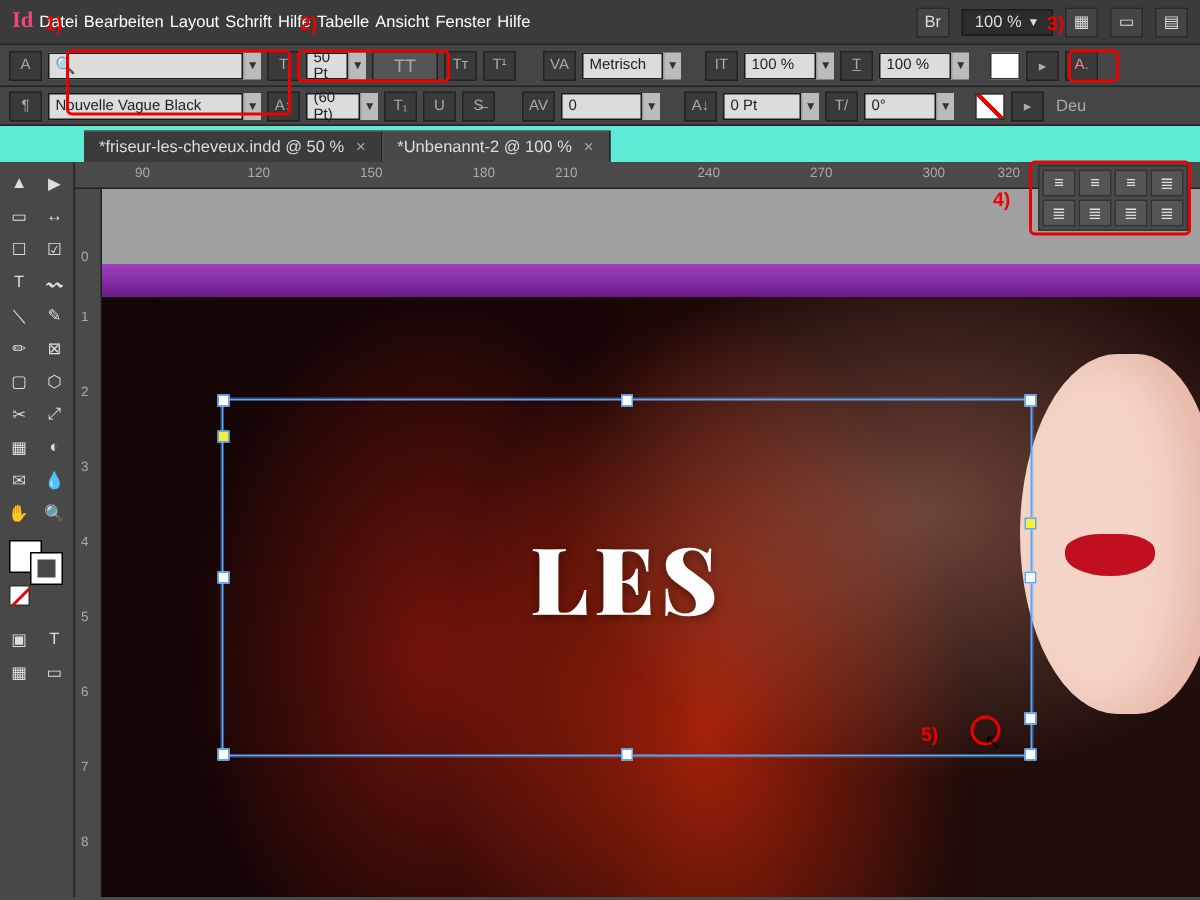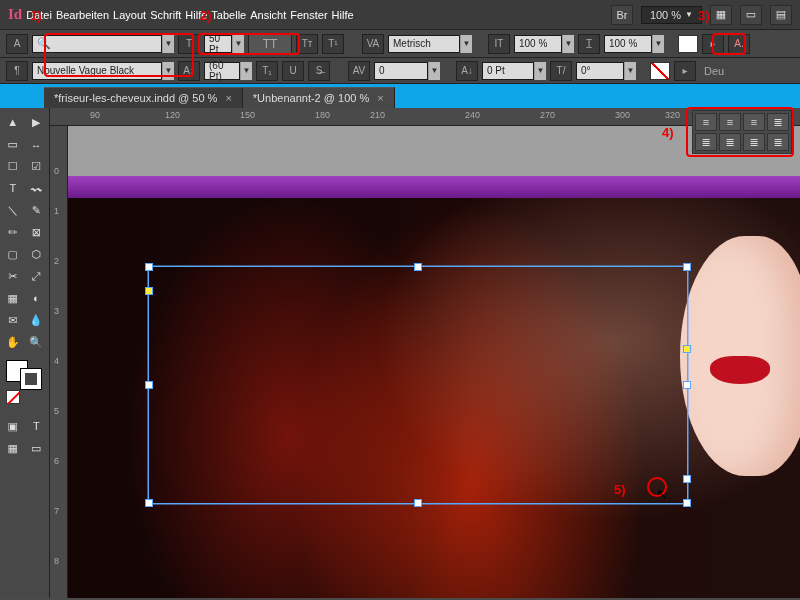--- a/index.html
+++ b/index.html
@@ -10,21 +10,21 @@
 .topright{margin-left:auto;display:flex;gap:8px;align-items:center}
 .zoom{background:#2c2c2c;border:1px solid #1a1a1a;padding:2px 8px;display:flex;align-items:center;gap:4px}
 .iconbtn{width:22px;height:20px;background:#444;border:1px solid #2a2a2a;display:flex;align-items:center;justify-content:center}
 .optbar{height:28px;background:#454545;display:flex;align-items:center;padding:0 6px;gap:4px;border-bottom:1px solid #222}
 .optbar2{height:26px;background:#454545;display:flex;align-items:center;padding:0 6px;gap:4px;border-bottom:1px solid #222}
 .field{background:#dcdcdc;color:#222;border:1px solid #1a1a1a;height:18px;padding:0 4px;display:flex;align-items:center;font-size:10px}
 .fieldarrow{width:12px;background:#bbb;border-left:1px solid #999;height:18px;display:flex;align-items:center;justify-content:center;color:#333;font-size:8px}
 .smallbtn{width:22px;height:20px;background:#3a3a3a;border:1px solid #222;display:flex;align-items:center;justify-content:center;color:#aaa;font-size:10px}
 .redbox{border:2px solid #e00;border-radius:4px;position:absolute;pointer-events:none}
 .redlabel{color:#e00;font-weight:bold;font-size:13px;position:absolute}
-.tabs{height:24px;background:#0ea5e9;display:flex;align-items:flex-end;padding-left:44px}
+.tabs{height:24px;background:#5eead4;display:flex;align-items:flex-end;padding-left:56px}
 .tab{background:#3b3b3b;padding:4px 10px;border-top:1px solid #555;border-right:1px solid #222;display:flex;gap:8px;align-items:center;font-size:11px}
 .tab.active{background:#484848}
 .tab .x{color:#aaa;cursor:pointer}
 .workspace{position:relative;height:490px;display:flex}
 .toolbox{width:50px;background:#484848;border-right:1px solid #222;display:flex;flex-direction:column;padding-top:4px;gap:2px}
 .toolrow{display:flex;gap:2px;padding:0 2px}
 .tool{width:22px;height:20px;background:#484848;border:1px solid transparent;display:flex;align-items:center;justify-content:center;color:#ddd}
 .swatch{width:36px;height:30px;position:relative;margin:6px}
 .swatch .fill{width:22px;height:22px;background:#fff;border:1px solid #000;position:absolute;top:0;left:0}
 .swatch .stroke{width:22px;height:22px;background:#fff;border:1px solid #000;position:absolute;bottom:0;right:0}
@@ -97,21 +97,21 @@
   <div style="display:flex">
     <div class="field" style="width:28px">50 Pt</div>
     <div class="fieldarrow">▼</div>
   </div>
   <div class="smallbtn" style="background:#555;width:44px;font-size:12px">TT</div>
   <div class="smallbtn">Tᴛ</div>
   <div class="smallbtn">T¹</div>
   <div style="width:10px"></div>
   <div class="smallbtn">VA</div>
   <div style="display:flex">
-    <div class="field" style="width:72px">Metrisch</div>
+    <div class="field" style="width:54px">Metrisch</div>
     <div class="fieldarrow">▼</div>
   </div>
   <div style="width:8px"></div>
   <div class="smallbtn">IT</div>
   <div style="display:flex">
     <div class="field" style="width:48px">100 %</div>
     <div class="fieldarrow">▼</div>
   </div>
   <div class="smallbtn">T̲</div>
   <div style="display:flex">
@@ -261,20 +261,21 @@
     <div class="pastearea">
       <div class="page">
         <div class="purplebar"></div>
         <div class="hair"></div>
         <div class="face"></div>
         <div class="lips"></div>
         <div class="hand"></div>
 
         <div class="textframe">
           <div class="txt">
+            <div>LES</div>
           </div>
           <div class="handle" style="top:-4px;left:-4px"></div>
           <div class="handle" style="top:-4px;left:50%;margin-left:-4px"></div>
           <div class="handle" style="top:-4px;right:-4px"></div>
           <div class="handle" style="top:50%;left:-4px;margin-top:-4px"></div>
           <div class="handle y" style="top:20px;left:-4px"></div>
           <div class="handle y" style="top:50%;right:-4px;margin-top:-40px"></div>
           <div class="handle" style="top:50%;right:-4px;margin-top:-4px"></div>
           <div class="handle" style="bottom:-4px;left:-4px"></div>
           <div class="handle" style="bottom:-4px;left:50%;margin-left:-4px"></div>

